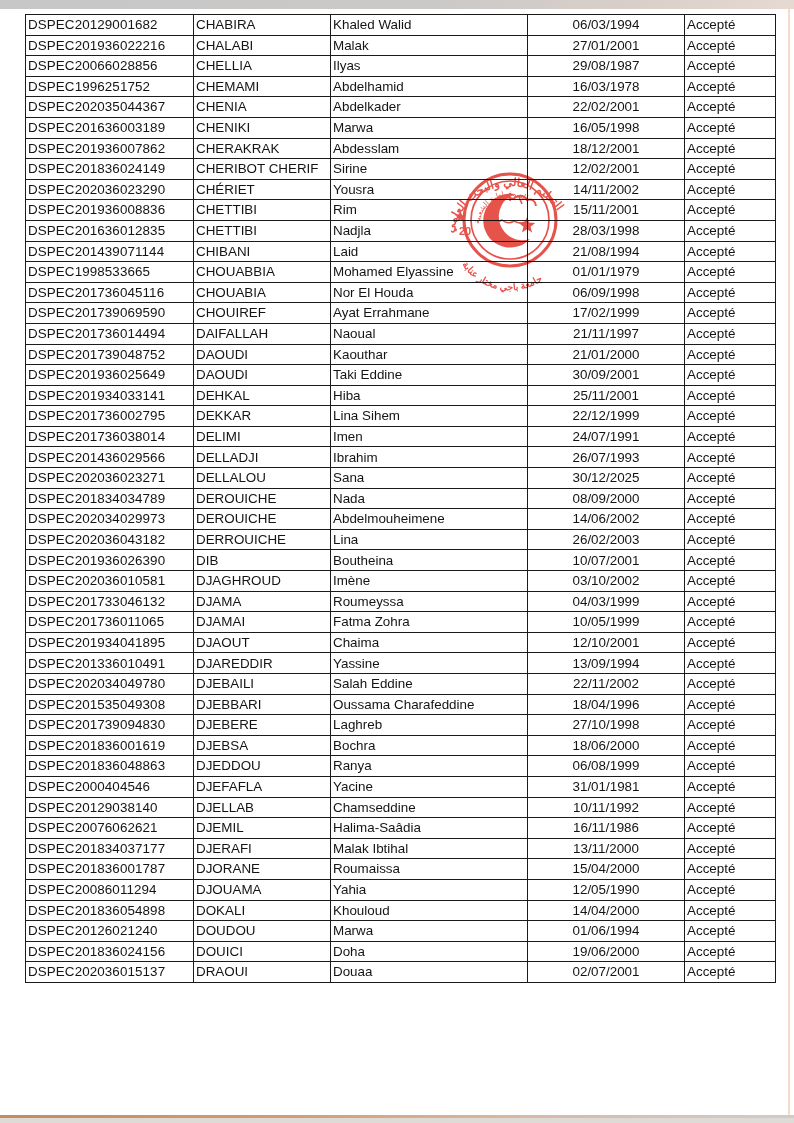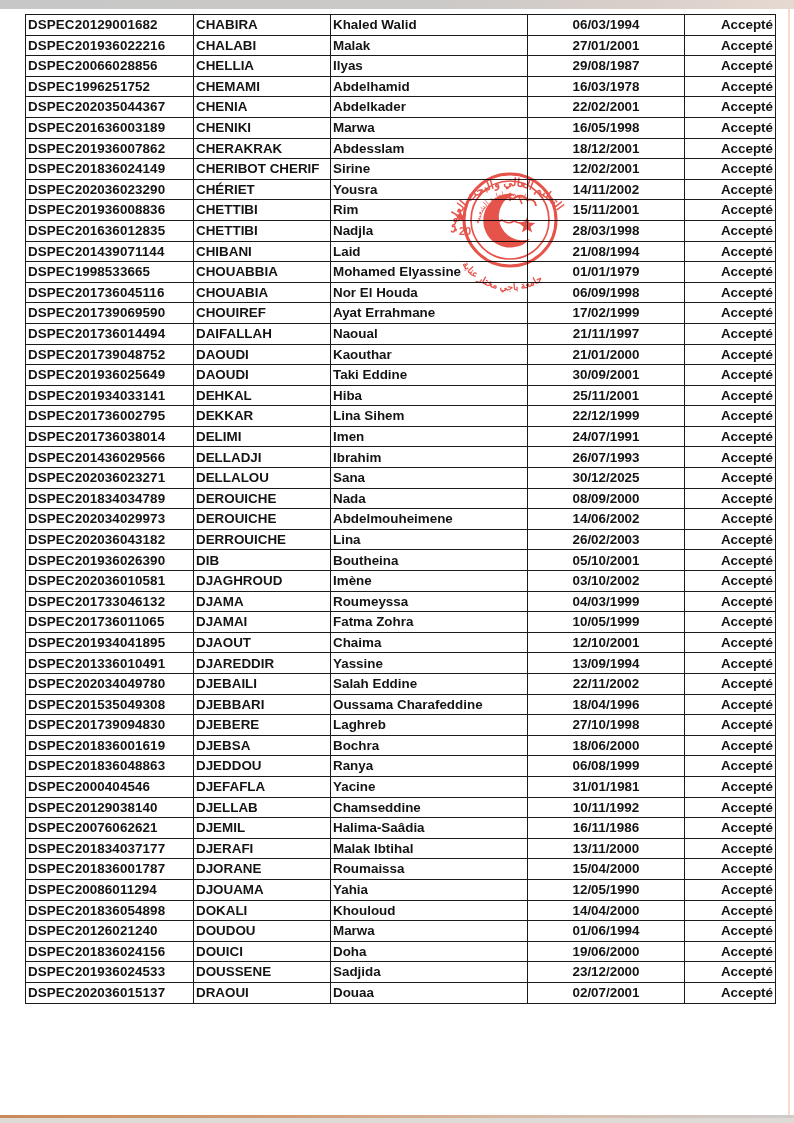--- a/index.html
+++ b/index.html
@@ -23,38 +23,38 @@
     position:absolute;left:0;top:1118px;width:794px;height:5px;
     background:#dedad6;
   }
   .scan-line-right{
     position:absolute;left:788px;top:9px;width:2px;height:1106px;
     background:#f2c6ae;opacity:.65;
   }
   
   table.roster{
     position:absolute;left:25px;top:14px;width:750px;
-    border-collapse:collapse;table-layout:fixed;font-weight:bold;
+    border-collapse:collapse;table-layout:fixed;
   }
   table.roster td{
     border:1.6px solid #1b1b1b;
     height:19.6px;
     font-size:13.4px;
     line-height:1;
     vertical-align:middle;
     color:#141414;
     white-space:nowrap;
     overflow:hidden;
     padding:0 2px;
   }
   td.c-id{padding-left:5px;letter-spacing:.1px;}
   td.c-surname{padding-left:6px;}
   td.c-firstname{padding-left:6px;}
   td.c-date{text-align:center;}
-  td.c-status{text-align:right;}
+  td.c-status{text-align:left;}
   
   .stamp{
     position:absolute;left:418px;top:116px;width:190px;height:200px;
     mix-blend-mode:multiply;
     pointer-events:none;
     opacity:.88;
   }
 </style>
 </head>
 <body>
@@ -252,21 +252,21 @@
         <td class="c-id">DSPEC202036043182</td>
         <td class="c-surname">DERROUICHE</td>
         <td class="c-firstname">Lina</td>
         <td class="c-date">26/02/2003</td>
         <td class="c-status">Accepté</td>
       </tr>
       <tr>
         <td class="c-id">DSPEC201936026390</td>
         <td class="c-surname">DIB</td>
         <td class="c-firstname">Boutheina</td>
-        <td class="c-date">05/10/2001</td>
+        <td class="c-date">10/07/2001</td>
         <td class="c-status">Accepté</td>
       </tr>
       <tr>
         <td class="c-id">DSPEC202036010581</td>
         <td class="c-surname">DJAGHROUD</td>
         <td class="c-firstname">Imène</td>
         <td class="c-date">03/10/2002</td>
         <td class="c-status">Accepté</td>
       </tr>
       <tr>
@@ -386,27 +386,20 @@
         <td class="c-surname">DOUDOU</td>
         <td class="c-firstname">Marwa</td>
         <td class="c-date">01/06/1994</td>
         <td class="c-status">Accepté</td>
       </tr>
       <tr>
         <td class="c-id">DSPEC201836024156</td>
         <td class="c-surname">DOUICI</td>
         <td class="c-firstname">Doha</td>
         <td class="c-date">19/06/2000</td>
-        <td class="c-status">Accepté</td>
-      </tr>
-      <tr>
-        <td class="c-id">DSPEC201936024533</td>
-        <td class="c-surname">DOUSSENE</td>
-        <td class="c-firstname">Sadjida</td>
-        <td class="c-date">23/12/2000</td>
         <td class="c-status">Accepté</td>
       </tr>
       <tr>
         <td class="c-id">DSPEC202036015137</td>
         <td class="c-surname">DRAOUI</td>
         <td class="c-firstname">Douaa</td>
         <td class="c-date">02/07/2001</td>
         <td class="c-status">Accepté</td>
       </tr>
     </tbody>

